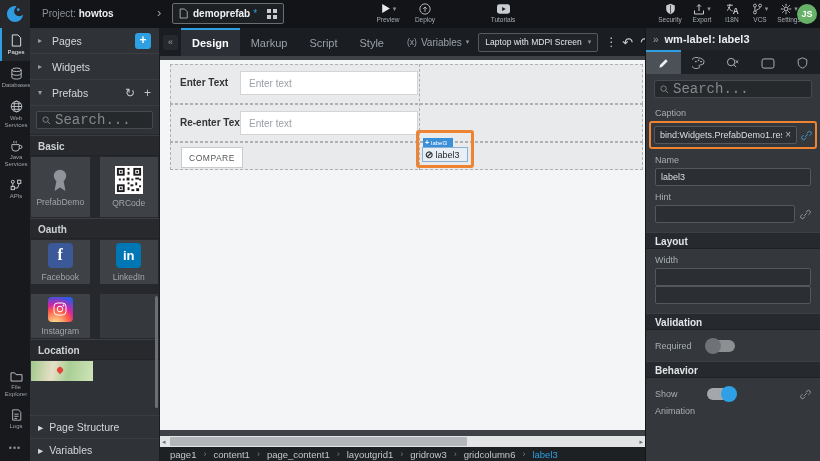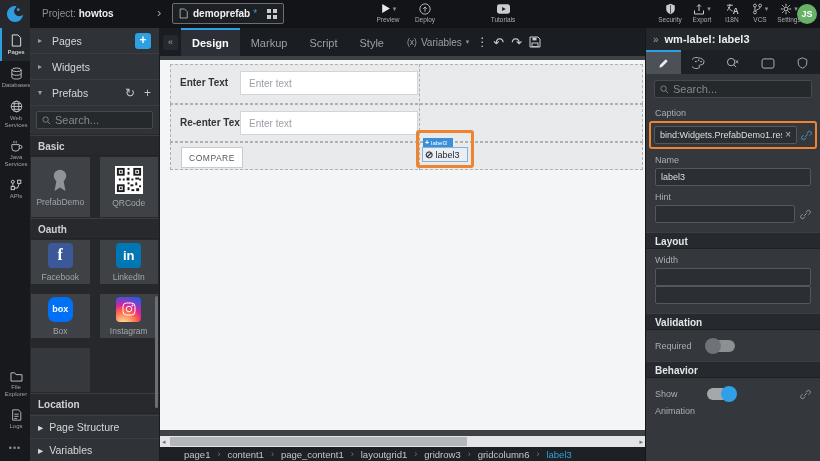--- a/index.html
+++ b/index.html
@@ -33,21 +33,21 @@
 .ab-dots{text-align:center;color:#8a8e92;font-size:9px;padding:8px 0;letter-spacing:1px}
 
 
 .palette{position:absolute;left:30px;top:28px;width:130px;height:433px;background:#2f3236;overflow:hidden;border-right:1px solid #1b1d20}
 .pal-row{height:26px;display:flex;align-items:center;gap:6px;padding:0 8px;border-bottom:1px solid #3a3d41;color:#d4d7da;font-size:10.5px}
 .pal-row .arrow{color:#9a9ea2;font-size:8px;width:8px}
 .pal-plus-blue{margin-left:auto;width:16px;height:16px;background:#2e9fe0;border-radius:3px;color:#fff;font-size:12px;line-height:15px;text-align:center;font-weight:bold}
 .pal-tools{margin-left:auto;display:flex;gap:9px;color:#c3c7cb;font-size:12px;line-height:12px}
 .pal-search{padding:5px 6px;border-bottom:1px solid #26282b}
 .sbox{height:18px;background:#26292c;border:1px solid #46494d;border-radius:2px;display:flex;align-items:center;gap:4px;padding:0 5px}
-.sbox input{flex:1;background:transparent;border:0;outline:0;color:#b9bdc1;font-size:11px;font-family:Liberation Sans, sans-serif;min-width:0}
+.sbox input{flex:1;background:transparent;border:0;outline:0;color:#b9bdc1;font-size:14px;font-family:Liberation Mono, monospace;min-width:0}
 .sbox input::placeholder{color:#84888c}
 .group-hdr{height:21px;line-height:21px;padding:0 8px;background:#27292c;border-top:1px solid #3a3d41;border-bottom:1px solid #212326;color:#cfd2d5;font-size:10px;font-weight:bold}
 .cards{display:grid;grid-template-columns:1fr 1fr;gap:10px;background:#26282b;padding:1px}
 .card{background:#3e4145;display:flex;flex-direction:column;align-items:center;justify-content:center;gap:4px}
 .card .lbl{font-size:8.5px;color:#a2a6aa}
 .r1{height:60px}.r2{height:44px}
 .card.none{background:#35383c}
 .brand{width:25px;height:25px;border-radius:4px;display:flex;align-items:center;justify-content:center;color:#fff;font-weight:bold}
 .fb{background:#3b5998;font-size:16px;font-family:"Liberation Serif",serif}
 .gg{background:#fff}
@@ -85,21 +85,21 @@
 .sel-tab .mv{font-size:7px;font-weight:bold;line-height:6px}
 .sel-body{position:absolute;left:252px;top:83px;width:46px;height:15px;background:#e9eef4;border:1px solid #8ab0d6;display:flex;align-items:center;gap:2px;padding:0 2px;font-size:9px;color:#26282b}
 .bindic{font-size:10px;line-height:10px;color:#33373b;font-weight:bold}
 .hl-box{position:absolute;border:3px solid #ee8432;border-radius:3px}
 .hl-canvas{left:246px;top:66px;width:58px;height:38px}
 
 .bottom-strip{height:6px;background:#3e4246;flex:none}
 .hscroll{height:11px;background:#e3e4e5;position:relative;flex:none;display:flex;align-items:center;justify-content:space-between;padding:0 2px}
 .hs-arrow{font-size:7px;color:#707478;line-height:11px}
 .hs-thumb{position:absolute;left:10px;top:1px;bottom:1px;width:297px;background:#b4b7ba;border-radius:1px}
-.breadcrumb{height:14px;background:#1e2124;display:flex;align-items:center;gap:7px;padding-left:24px;font-size:9.5px;color:#c2c6ca;flex:none}
+.breadcrumb{height:14px;background:#1e2124;display:flex;align-items:center;gap:7px;padding-left:10px;font-size:9.5px;color:#c2c6ca;flex:none}
 .bc-sep{color:#75797d;font-size:9px}
 .bc-item.active{color:#2e9fe0}
 
 
 .inspector{position:absolute;left:645px;top:28px;width:175px;height:433px;background:#34383c;border-left:1px solid #141618;overflow:hidden}
 .insp-hdr{height:22px;background:#24282c;display:flex;align-items:center;gap:6px;padding:0 7px;color:#eceef0;font-size:11px;font-weight:bold}
 .insp-hdr .coll{color:#9aa0a6;font-size:10px;font-weight:normal}
 .insp-tabs{height:24px;background:#1d2024;display:flex}
 .insp-tab{flex:1;display:flex;align-items:center;justify-content:center;color:#b9bdc1;border-top:2px solid transparent}
 .insp-tab.active{background:#4b5157;border-top-color:#2e9fe0;color:#fff}
@@ -369,24 +369,20 @@
     <div class="cards">
       <div class="card r2">
         <span class="brand fb">f</span>
         <span class="lbl">Facebook</span>
       </div>
       <div class="card r2">
         <span class="brand li">in</span>
         <span class="lbl">LinkedIn</span>
       </div>
       <div class="card r2">
-        <span class="brand bx">box</span>
-        <span class="lbl">Box</span>
-      </div>
-      <div class="card r2">
         <span class="brand ig">
             <svg width="14" height="14" viewBox="0 0 14 14">
               <rect x="1" y="1" width="12" height="12" rx="3.5" stroke="#fff" fill="none"></rect>
               <circle cx="7" cy="7" r="2.8" stroke="#fff" fill="none"></circle>
               <circle cx="10.5" cy="3.5" r=".9" fill="#fff"></circle>
             </svg>
           </span>
         <span class="lbl">Instagram</span>
       </div>
       <div class="card r2 none"></div>
@@ -420,20 +416,24 @@
         </div>
       <div class="ws-tab">
           <span>Script</span>
         </div>
       <div class="ws-tab">
           <span>Style</span>
         </div>
       <div class="vars-btn">
         <span class="vars-x">(x)</span>
         <span>Variables</span>
+        <span class="cdn">▾</span>
+      </div>
+      <div class="device-sel">
+        <span>Laptop with MDPI Screen</span>
         <span class="cdn">▾</span>
       </div>
       <span class="kebab">⋮</span>
       <span class="hist">
         <span>↶</span>
         <span>↷</span>
       </span>
       <span class="saveic">
         <svg width="12" height="12" viewBox="0 0 12 12">
             <path d="M1 1h8l2 2v8H1z" stroke="#c9cdd1" fill="none"></path>

